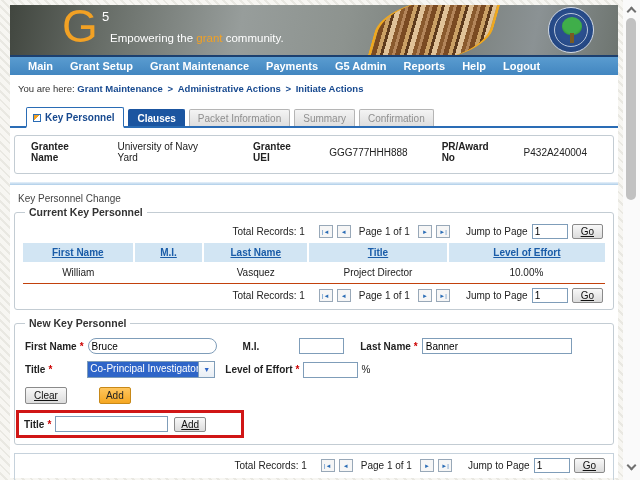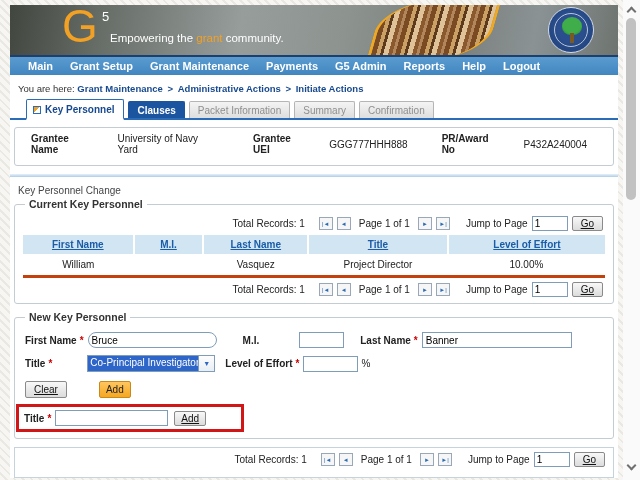--- a/index.html
+++ b/index.html
@@ -41,21 +41,21 @@
   .bc-sep { color:#17498f; font-weight:bold; margin:0 2px; }
   .title-row { display:flex; align-items:center; gap:5px; margin:7px 0 0 8px; }
   .title-icon { width:9px; height:9px; border:1px solid #2a6cb5; background:linear-gradient(135deg,#f2a124 0 40%,#cfe2f4 40%); }
   .page-title { font-size:13px; font-weight:bold; color:#2a6cb5; }
   .tabs { display:flex; align-items:flex-end; gap:4px; margin-top:5px; padding-left:16px;
     border-bottom:2px solid #2a6cb5; }
   .tab { font-size:10px; padding:3px 8px 2px 8px; border:1px solid #b5b5b5; border-bottom:none;
     background:linear-gradient(#f4f4f4,#dedede); color:#8f8f8f; cursor:pointer; white-space:nowrap;
     border-radius:2px 2px 0 0; }
   .tab.active { background:#fff; border:1px solid #2a6cb5; border-bottom:2px solid #fff;
-    margin-bottom:-2px; color:#17498f; font-weight:bold; display:flex; align-items:center; gap:4px; padding:4px 9px 3px 6px; }
+    margin-bottom:-2px; color:#17498f; font-weight:bold; display:flex; align-items:center; gap:4px; padding:4px 9px 3px 6px;margin-top:8px; }
   .tab-icon { width:8px; height:8px; border:1px solid #2a6cb5; background:linear-gradient(135deg,#f2a124 0 45%,#ffffff 45%); }
   .tab.dark { background:#1b55a0; border-color:#1b55a0; color:#fff; font-weight:bold; }
 
   
   fieldset { border:1px solid #c3ccd3; border-radius:3px; margin:7px 4px 0 4px; padding:2px 8px 6px 8px; }
   legend { font-size:10.5px; font-weight:bold; color:#333; padding:0 4px; margin-left:2px; }
   .grantee-row { display:flex; align-items:center; gap:20px; padding:3px 4px 4px 8px; }
   .lbl { font-weight:bold; }
   .val { margin-right:14px; }
   .blue-sep { height:3px; margin:8px 0 0 0; background:linear-gradient(#e8f2fa,#aecde8); }
@@ -73,21 +73,21 @@
     font-family:"Liberation Sans",sans-serif; }
   .btn { background:linear-gradient(#f8f8f8,#dcdcdc); border:1px solid #8a8a8a; border-radius:2px;
     font-size:10px; padding:2px 8px; color:#111; cursor:pointer; font-family:"Liberation Sans",sans-serif;text-decoration:underline; }
   .go-btn { padding:1px 8px; }
 
   
   table { width:100%; border-collapse:collapse; font-size:10px; }
   thead th { background:#d2e5f3; padding:4px 2px; border-left:2px solid #fff; }
   thead th:first-child { border-left:none; }
   th .col-link { color:#1a5ca8; font-weight:bold; text-decoration:underline; cursor:pointer; }
-  tbody td { text-align:center; padding:5px 2px; border-bottom:3px solid #c2410c; }
+  tbody td { text-align:center; padding:5px 2px; border-bottom:1px solid #c2410c; }
 
   
   .form-row { display:flex; align-items:center; margin:7px 0 0 2px; }
   .req { color:#cc0000; font-weight:bold; margin:0 4px 0 3px; }
   .tf { border:1px solid #7f9db9; height:16px; font-size:10px; padding:0 3px;
     font-family:"Liberation Sans",sans-serif; }
   .w-first { width:129px;border-radius:8px; } .w-mi { width:45px; } .w-last { width:150px; }
   .w-effort { width:55px; } .w-title { width:113px; }
   .flabel { font-weight:bold; white-space:nowrap; }
   .gap-lg { margin-left:26px; } .gap-md { margin-left:16px; }

